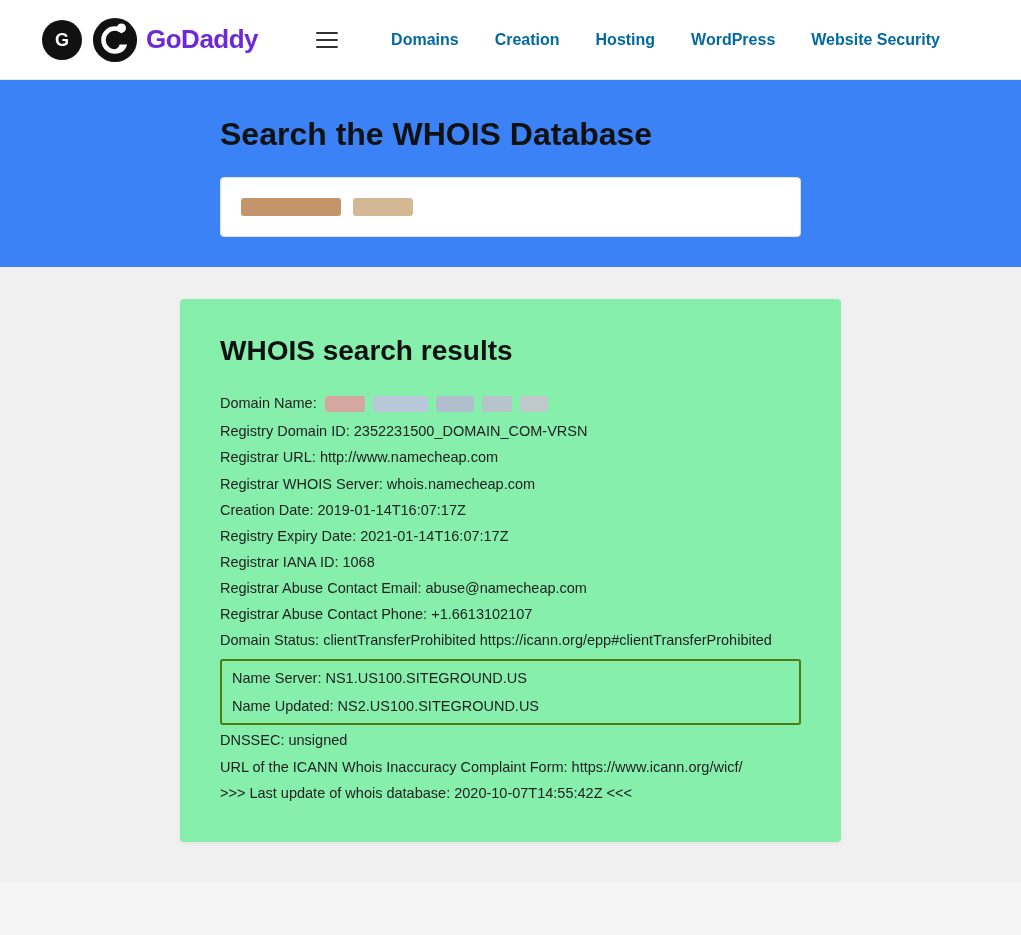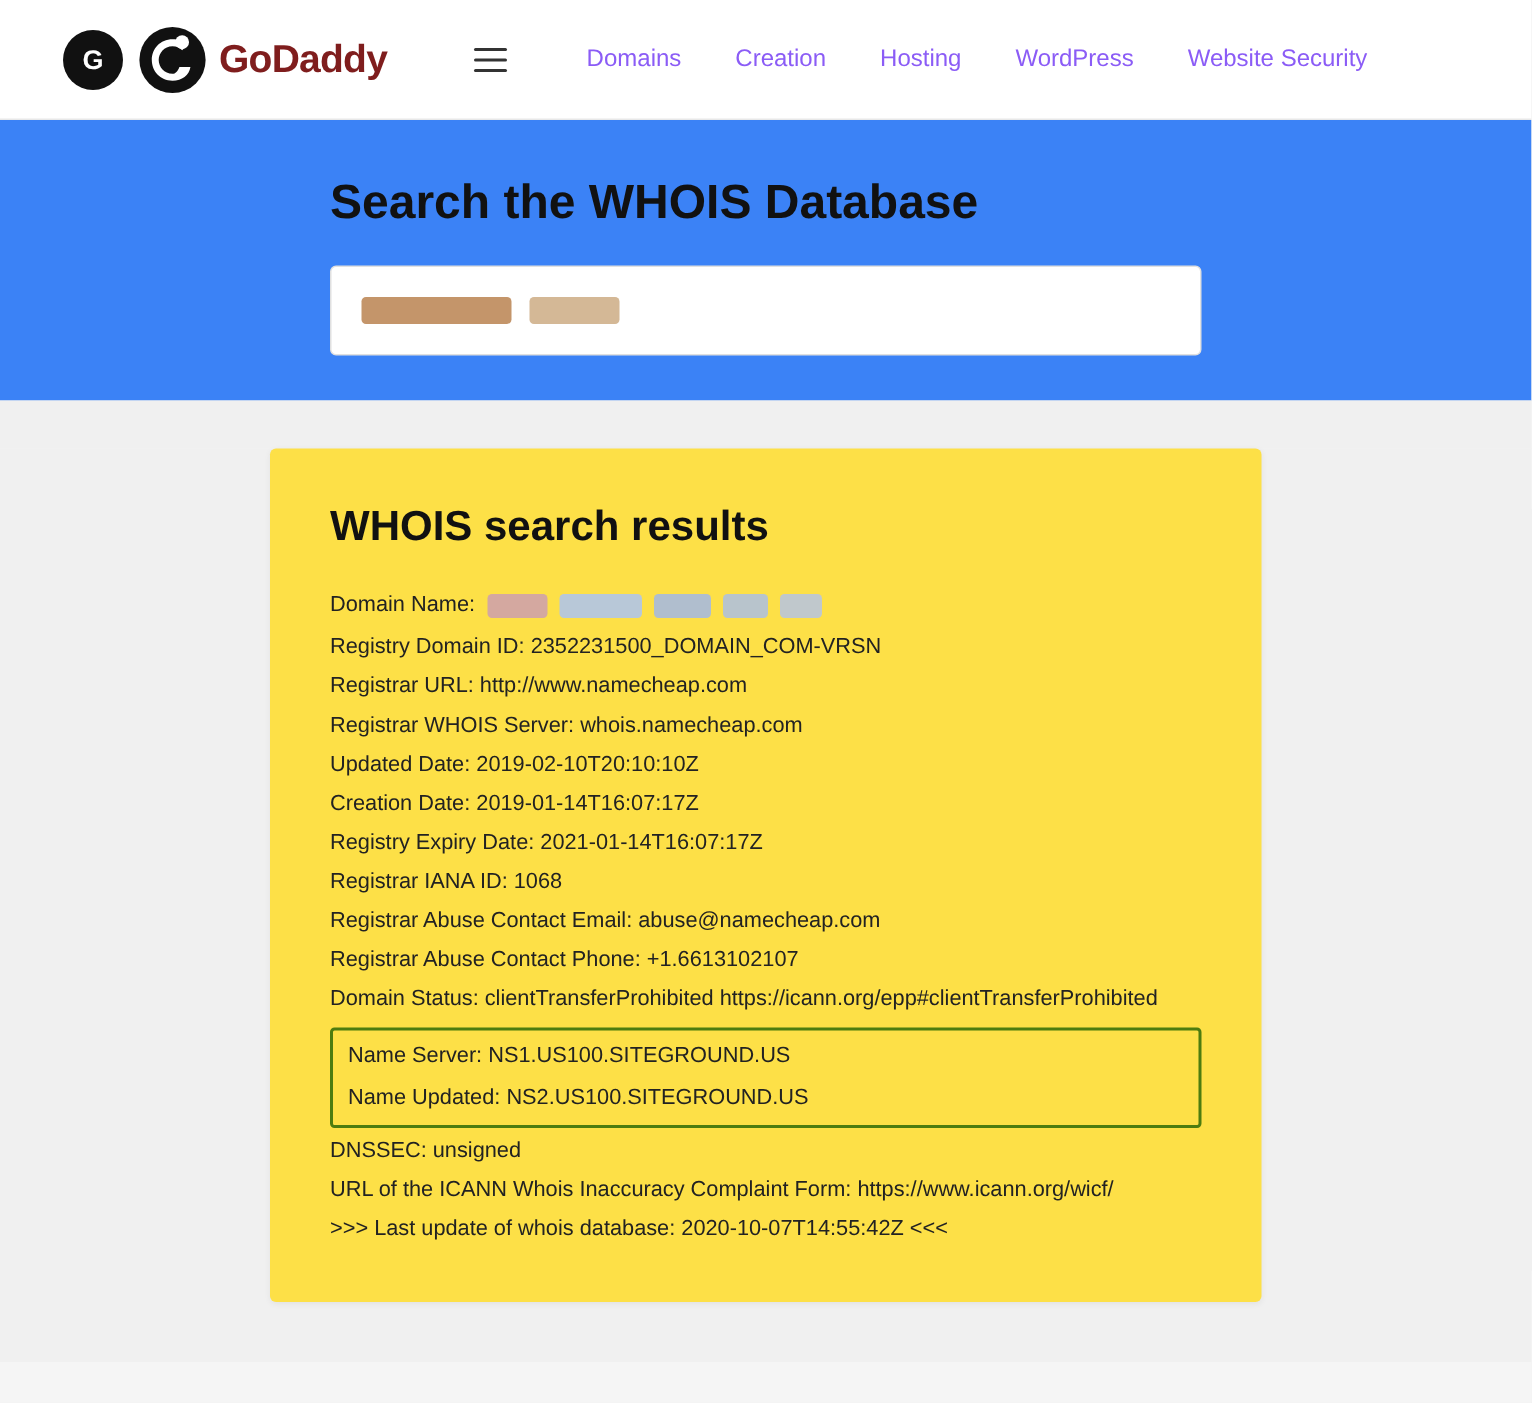--- a/index.html
+++ b/index.html
@@ -21,21 +21,21 @@
       gap: 8px;
       margin-right: 10px;
     }
     .logo-icon {
       width: 44px;
       height: 44px;
     }
     .logo-text {
       font-size: 26px;
       font-weight: 700;
-      color: #7f1d1d;
+      color: #6d28d9;
       letter-spacing: -0.5px;
     }
     .hamburger {
       display: flex;
       flex-direction: column;
       gap: 5px;
       cursor: pointer;
       padding: 8px;
       margin-right: 5px;
     }
@@ -46,23 +46,23 @@
       background: #333;
       border-radius: 2px;
     }
     .nav {
       display: flex;
       gap: 36px;
       align-items: center;
     }
     .nav-item {
       font-size: 16px;
-      color: #8b5cf6;
+      color: #0369a1;
       text-decoration: none;
-      font-weight: 400;
+      font-weight: 700;
       cursor: pointer;
       white-space: nowrap;
     }
 
     
     .main-wrapper {
       background: #f5f5f5;
       min-height: calc(935px - 80px);
     }
 
@@ -100,21 +100,21 @@
       background: #f0f0f0;
       height: 32px;
     }
 
     
     .results-section {
       background: #f0f0f0;
       padding: 0 180px 40px 180px;
     }
     .results-card {
-      background: #fde047;
+      background: #86efac;
       border-radius: 4px;
       padding: 36px 40px 36px 40px;
       box-shadow: 0 1px 4px rgba(0,0,0,0.06);
     }
     .results-title {
       font-size: 28px;
       font-weight: 700;
       color: #111;
       margin-bottom: 24px;
     }
@@ -226,21 +226,20 @@
           <span class="redacted-inline dn2"></span>
           <span class="redacted-inline dn3"></span>
           <span class="redacted-inline dn4"></span>
           <span class="redacted-inline dn5"></span>
         </div>
 
         
         <div class="whois-line">Registry Domain ID: 2352231500_DOMAIN_COM-VRSN</div>
         <div class="whois-line">Registrar URL: http://www.namecheap.com</div>
         <div class="whois-line">Registrar WHOIS Server: whois.namecheap.com</div>
-        <div class="whois-line">Updated Date: 2019-02-10T20:10:10Z</div>
         <div class="whois-line">Creation Date: 2019-01-14T16:07:17Z</div>
         <div class="whois-line">Registry Expiry Date: 2021-01-14T16:07:17Z</div>
         <div class="whois-line">Registrar IANA ID: 1068</div>
         <div class="whois-line">Registrar Abuse Contact Email: abuse@namecheap.com</div>
         <div class="whois-line">Registrar Abuse Contact Phone: +1.6613102107</div>
         <div class="whois-line">Domain Status: clientTransferProhibited https://icann.org/epp#clientTransferProhibited</div>
 
         
         <div class="highlighted-box">
           <div class="whois-line">Name Server: NS1.US100.SITEGROUND.US</div>

